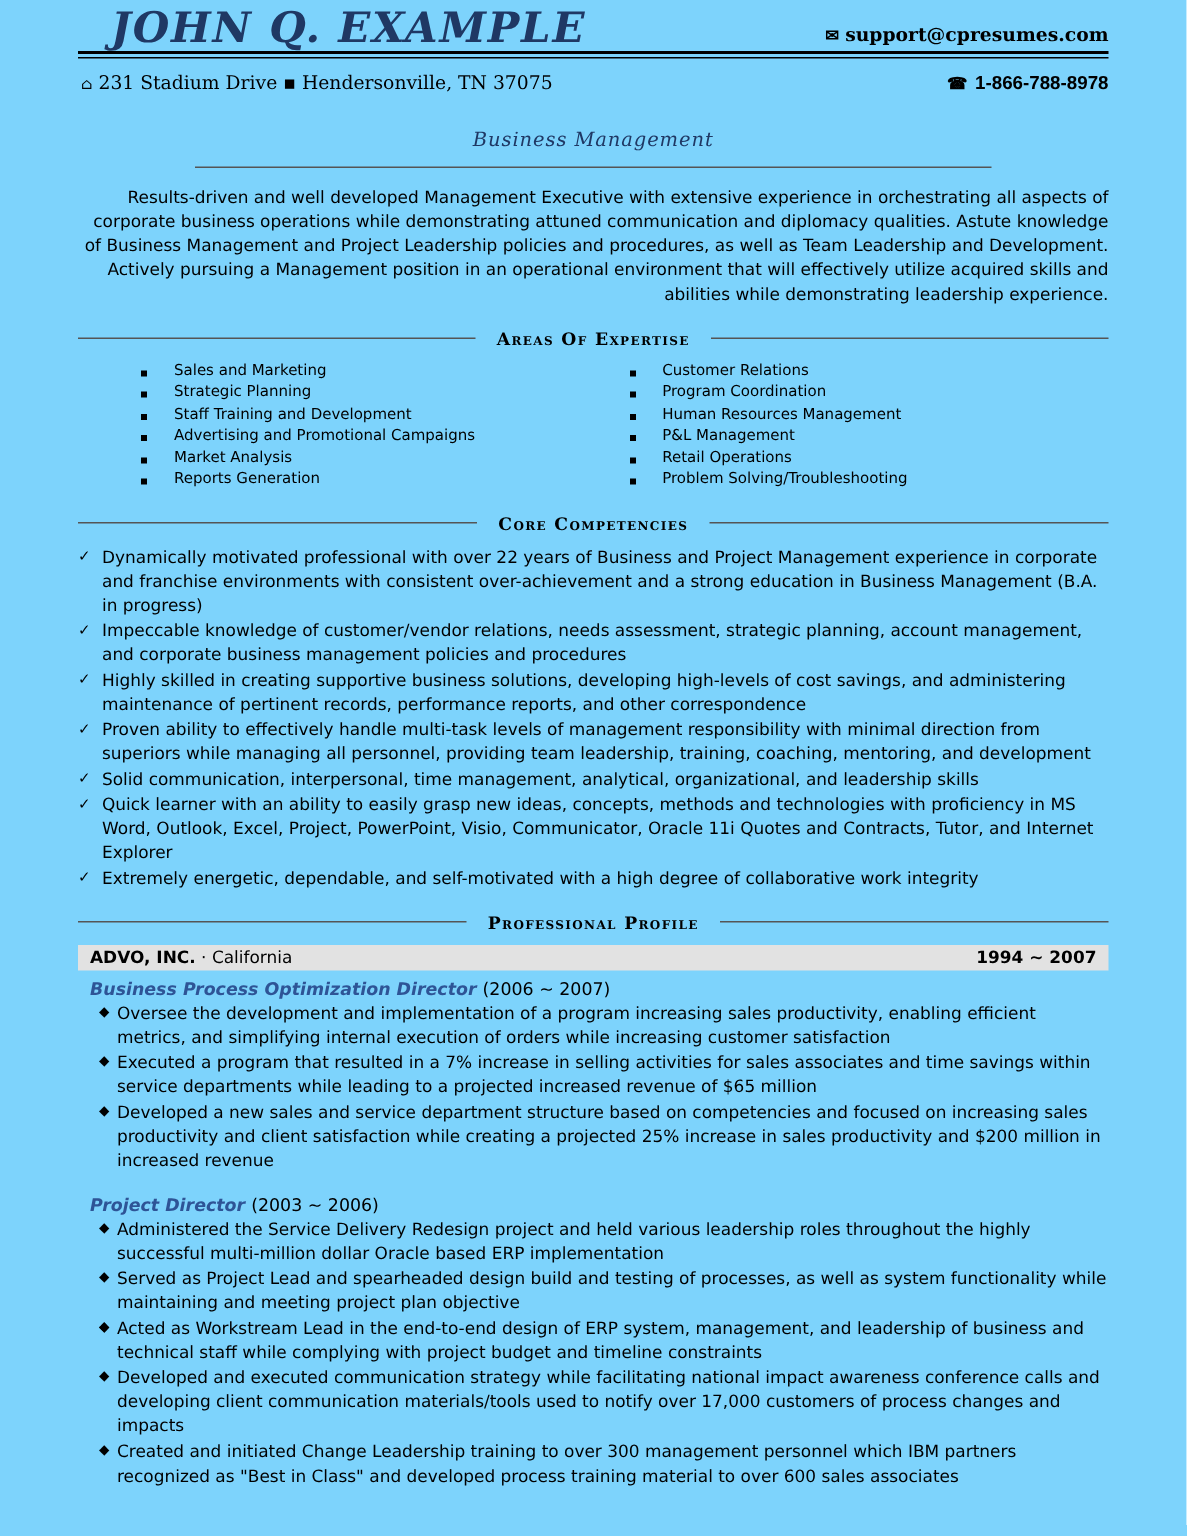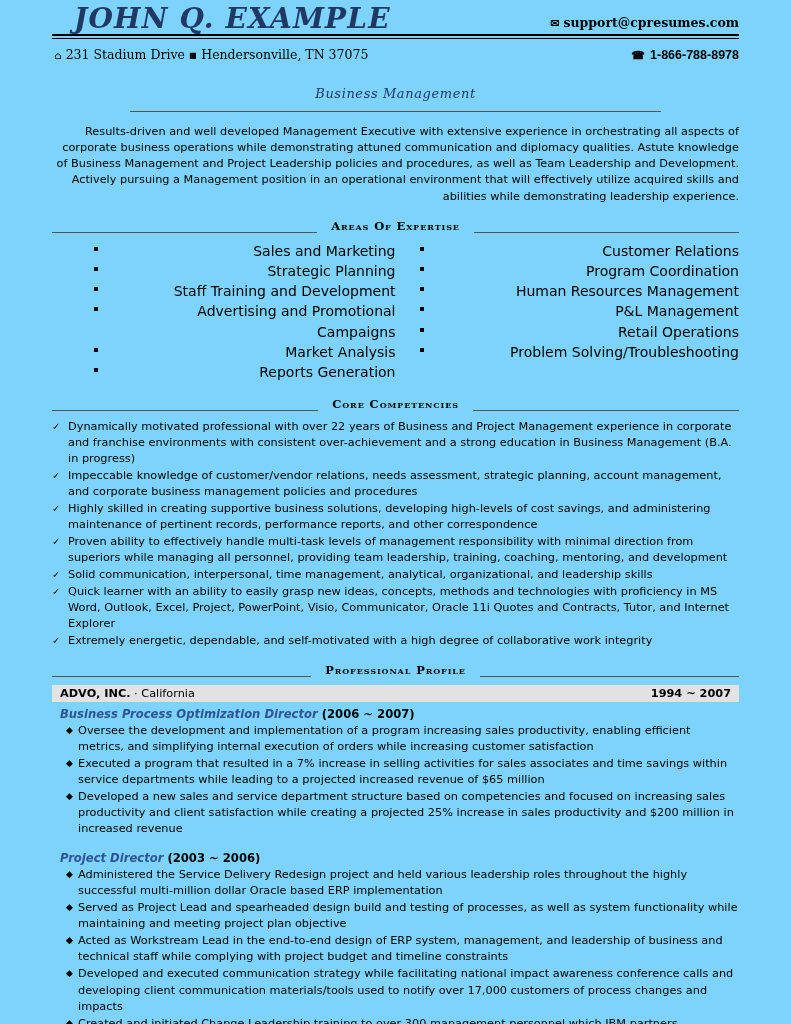--- a/index.html
+++ b/index.html
@@ -93,21 +93,21 @@
     margin-top: 24px;
   }
   .title-rule {
     border-top: 1px solid #555;
     margin: 10px 78px 0 78px;
   }
 
   
   .sec-head {
     display: flex;
-    align-items: flex-end;
+    align-items: center;
     margin: 14px 0 8px 0;
   }
   .sec-head .ln {
     flex: 1 1 auto;
     border-top: 1px solid #555;
     height: 0;
   }
   .sec-head .tx {
     flex: 0 0 auto;
     padding: 0 14px;
@@ -135,24 +135,23 @@
     margin-top: 2px;
   }
   .exp-col {
     flex: 1 1 50%;
     padding-left: 38px;
     box-sizing: border-box;
   }
   .exp-col.right { padding-left: 20px; }
   .exp-item {
     position: relative;
-    font-size: 14px;
+    font-size: 10px;
     line-height: 1.45;
     padding-left: 26px;
-    text-align: right;
   }
   .exp-item .sq {
     position: absolute;
     left: 4px;
     top: 6px;
     width: 4px;
     height: 4px;
     background: #000;
   }
 
@@ -190,21 +189,21 @@
   .job-title {
     margin: 5px 0 2px 8px;
     font-size: 11.6px;
     font-weight: bold;
     font-style: italic;
     color: #2e5496;
   }
   .job-title .yrs {
     color: #000;
     font-style: normal;
-    font-weight: bold;
+    font-weight: normal;
   }
   .job-title.standalone { margin-top: 14px; }
 
   .bullets { margin: 0; }
   .b-item {
     position: relative;
     font-size: 11.3px;
     line-height: 1.42;
     padding-left: 26px;
     margin-bottom: 1px;

